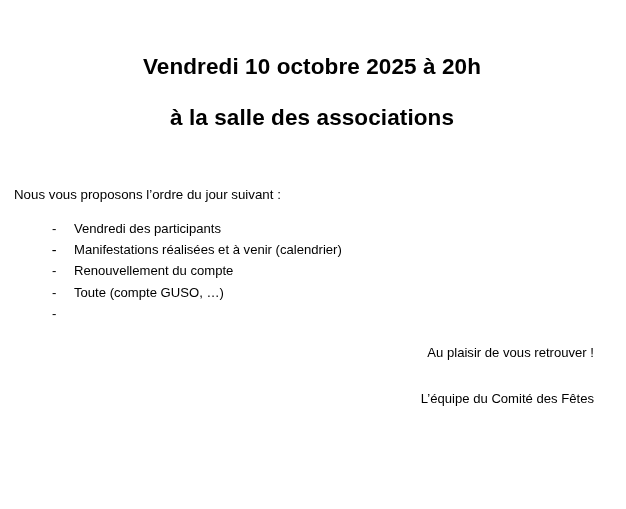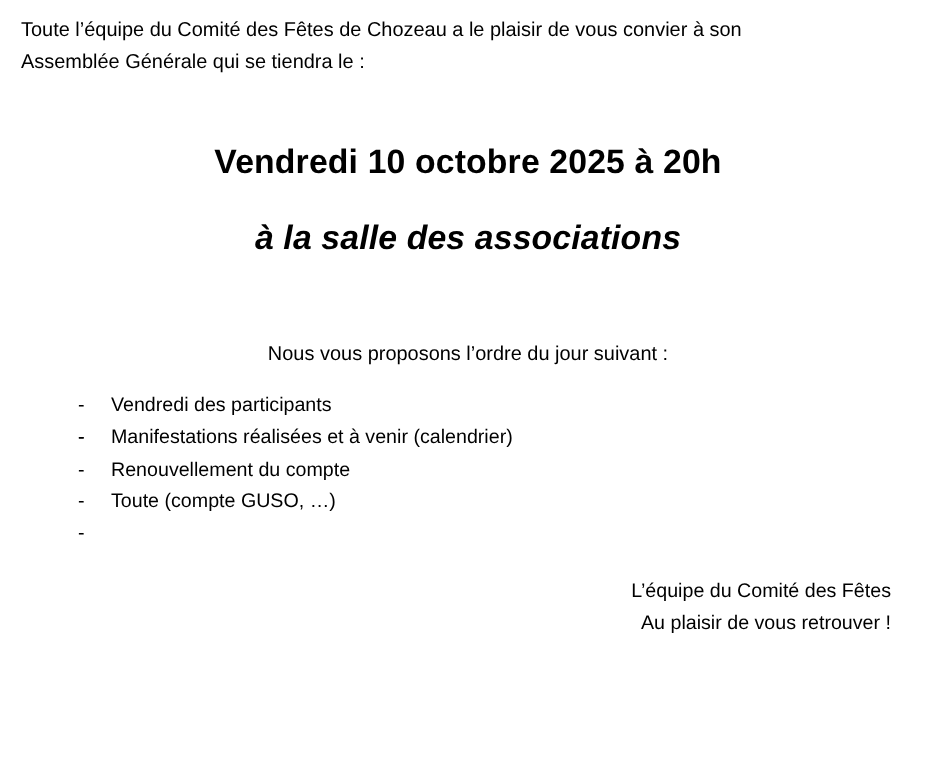--- a/index.html
+++ b/index.html
@@ -38,27 +38,25 @@
     text-align: center;
   }
   .headline {
     font-size: 22.5px;
     font-weight: bold;
     letter-spacing: 0.1px;
     margin: 0;
   }
   .headline.second {
     margin-top: 25px;
-    font-style: italic;
   }
   .agenda-lead {
     margin-top: 56px;
     font-size: 13.3px;
     margin-bottom: 12px;
-    text-align: center;
   }
   ul.agenda {
     list-style: none;
     margin: 16px 0 0 0;
     padding: 0;
   }
   ul.agenda li {
     position: relative;
     font-size: 13.1px;
     line-height: 1.62;
@@ -80,24 +78,20 @@
   }
   .closing .line.second {
     margin-top: 25px;
   }
 </style>
 </head>
 <body>
 
 <div class="page">
 
-  <p class="intro">
-    <span>Toute l’équipe du Comité des Fêtes de Chozeau a le plaisir de vous convier à son</span>
-    <span class="line2">Assemblée Générale qui se tiendra le :</span>
-  </p>
 
   <div class="headline-block">
     <div class="headline">Vendredi 10 octobre 2025 à 20h</div>
     <div class="headline second">à la salle des associations</div>
   </div>
 
   <p class="agenda-lead">Nous vous proposons l’ordre du jour suivant :</p>
 
   <ul class="agenda">
     <li>
@@ -118,17 +112,17 @@
     <li>
       <span class="dash">-</span>
       <span>Toute (compte GUSO, …)</span>
     </li>
     <li>
       <span class="dash">-</span>
     </li>
   </ul>
 
   <div class="closing">
+    <div class="line">Au plaisir de vous retrouver !</div>
     <div class="line second">L’équipe du Comité des Fêtes</div>
-    <div class="line">Au plaisir de vous retrouver !</div>
   </div>
 
 </div>
 
 </body></html>

